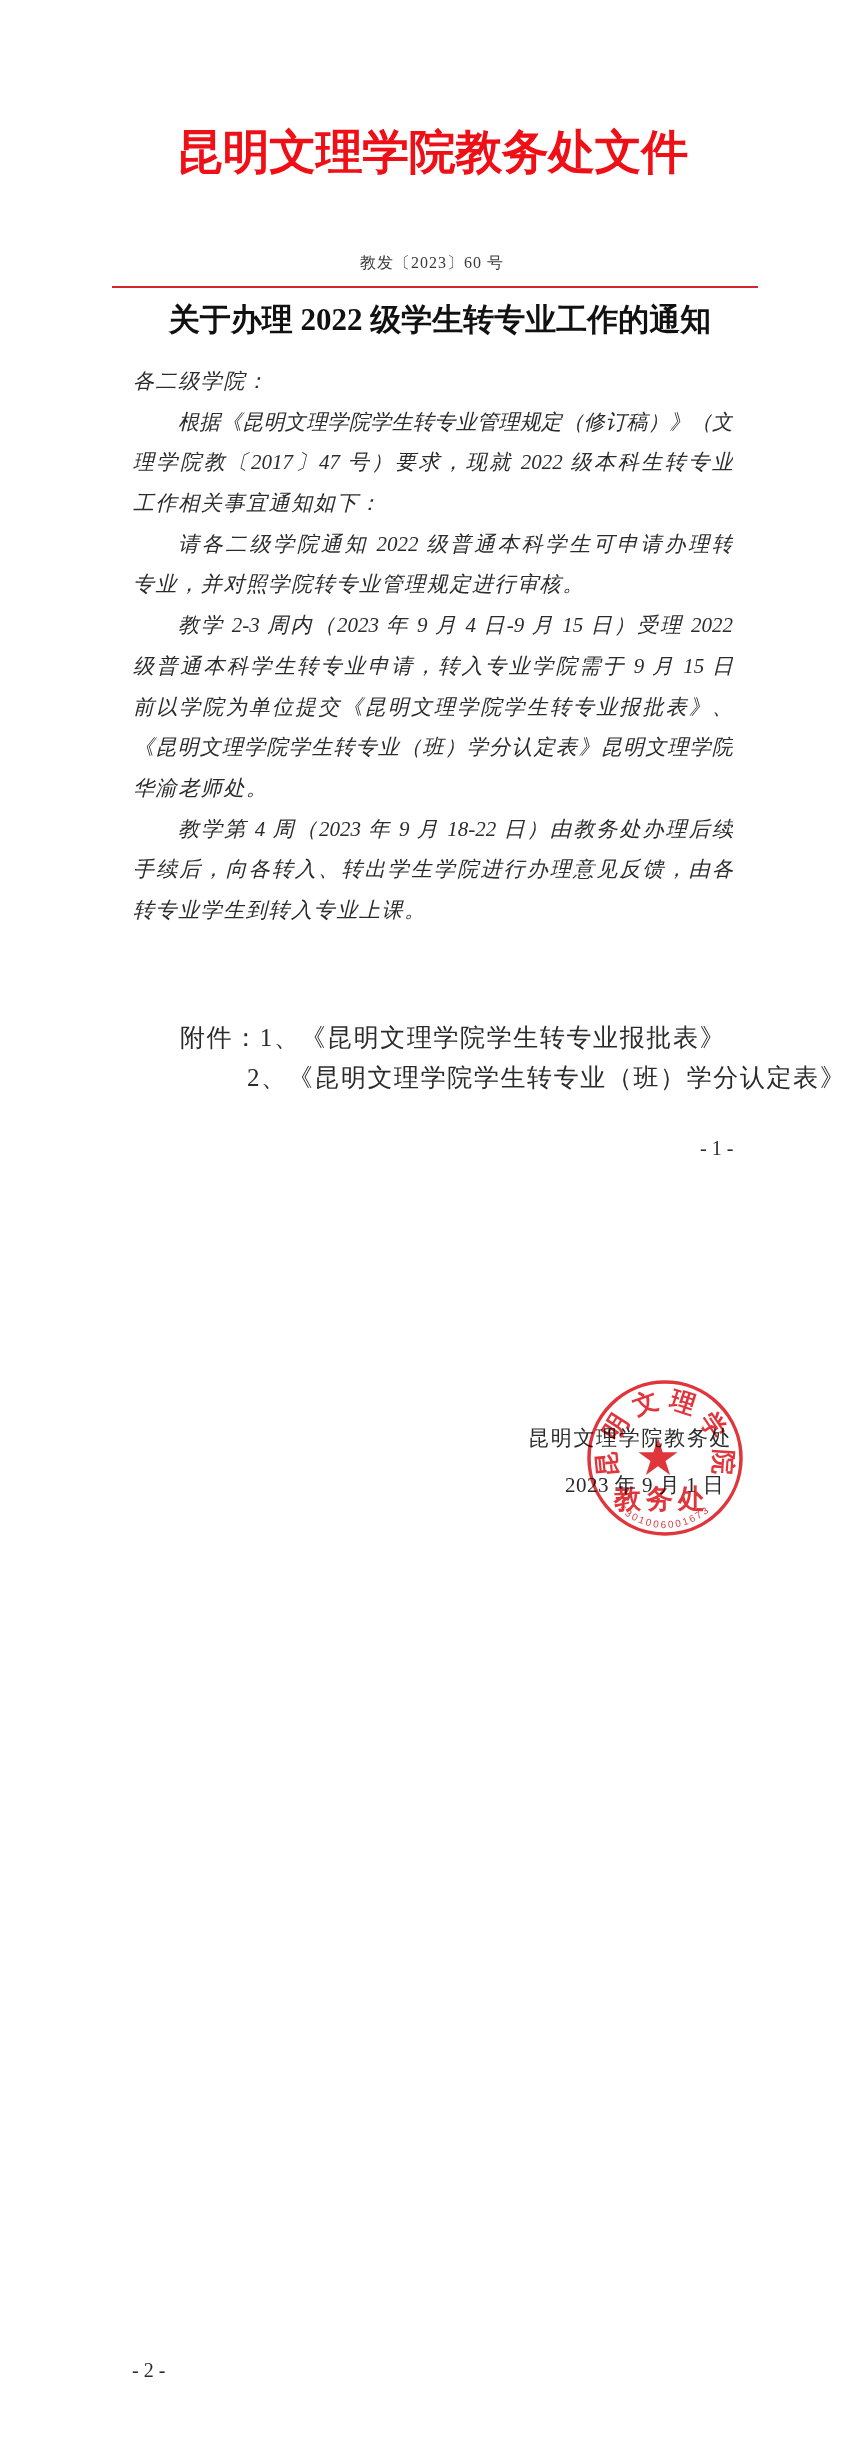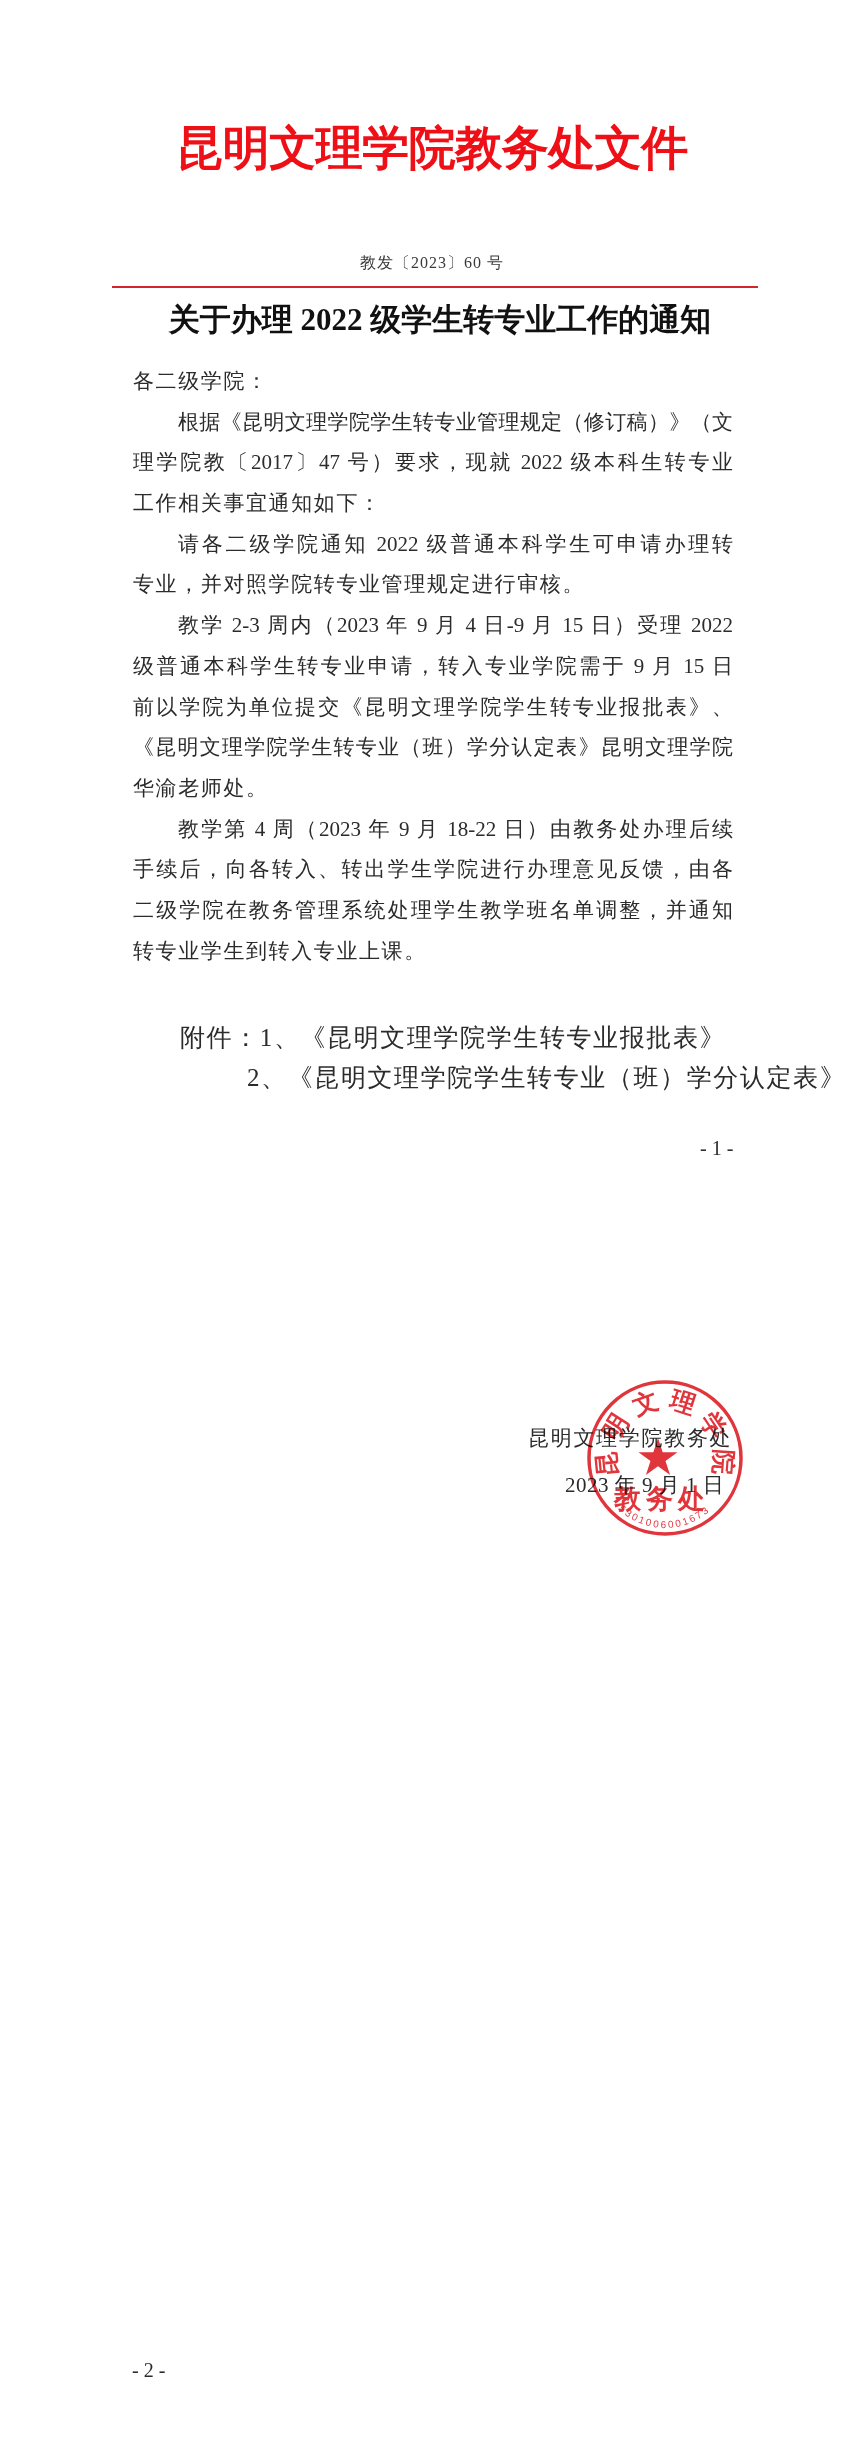--- a/index.html
+++ b/index.html
@@ -3,21 +3,21 @@
 <meta charset="utf-8">
 <style>
   html, body { margin: 0; padding: 0; background: #ffffff; }
   body { width: 864px; height: 2443px; position: relative; overflow: hidden; }
   .page { position: absolute; left: 0; top: 0; width: 864px; height: 2443px; background: #ffffff; }
   .abs { position: absolute; }
 
   .red-title {
     left: 0; width: 864px; top: 124px; height: 56px;
     text-align: center; color: #ee1016;
-    font-family: Liberation Mono, monospace;
+    font-family: Liberation Sans, sans-serif;
     font-weight: bold; font-size: 47px; line-height: 56px; letter-spacing: -0.5px;
   }
   .doc-number {
     left: 0; width: 864px; top: 250px; height: 26px;
     text-align: center; color: #3a3a3a;
     font-family: "Liberation Serif", "DejaVu Serif", serif;
     font-size: 16px; line-height: 26px; letter-spacing: 1px;
   }
   .red-rule {
     left: 112px; width: 646px; top: 286px; height: 2px;
@@ -28,21 +28,21 @@
     text-align: center; color: #111111;
     font-family: "Liberation Serif", "DejaVu Serif", serif;
     font-weight: bold; font-size: 31px; line-height: 38px; margin-left: 8px;
   }
   .body-block {
     left: 133px; top: 361px; width: 600px;
     color: #2b2b2b;
     font-family: "Liberation Serif", "DejaVu Serif", serif;
     font-size: 21px; line-height: 40.7px;
   }
-  .line { display: block; height: 40.7px; white-space: nowrap; overflow: visible; letter-spacing: 1.6px; }
+  .line { display: block; height: 40.7px; white-space: nowrap; overflow: visible; letter-spacing: 1.6px; font-style: italic; }
   .line.just { text-align: justify; text-align-last: justify; white-space: normal; height: 40.7px; overflow: hidden; letter-spacing: 0; }
   .line.indent { padding-left: 45px; }
   .attach {
     color: #2b2b2b;
     font-family: Liberation Serif, serif;
     font-size: 25px; line-height: 40px; letter-spacing: 1.6px; white-space: nowrap;
   }
   .attach-1 { left: 180px; top: 1018px; }
   .attach-2 { left: 247px; top: 1058px; }
   .page-num {
@@ -82,21 +82,20 @@
     <span class="line">工作相关事宜通知如下：</span>
     <span class="line just indent">请各二级学院通知 2022 级普通本科学生可申请办理转</span>
     <span class="line">专业，并对照学院转专业管理规定进行审核。</span>
     <span class="line just indent">教学 2-3 周内（2023 年 9 月 4 日-9 月 15 日）受理 2022</span>
     <span class="line just">级普通本科学生转专业申请，转入专业学院需于 9 月 15 日</span>
     <span class="line just">前以学院为单位提交《昆明文理学院学生转专业报批表》、</span>
     <span class="line just">《昆明文理学院学生转专业（班）学分认定表》昆明文理学院</span>
     <span class="line">华渝老师处。</span>
     <span class="line just indent">教学第 4 周（2023 年 9 月 18-22 日）由教务处办理后续</span>
     <span class="line just">手续后，向各转入、转出学生学院进行办理意见反馈，由各</span>
-    <span class="line just">二级学院在教务管理系统处理学生教学班名单调整，并通知</span>
     <span class="line">转专业学生到转入专业上课。</span>
   </div>
 
   <div class="abs attach attach-1">附件：1、《昆明文理学院学生转专业报批表》</div>
   <div class="abs attach attach-2">2、《昆明文理学院学生转专业（班）学分认定表》</div>
 
   <div class="abs page-num page-num-1">- 1 -</div>
 
   <div class="abs signature sig-org">昆明文理学院教务处</div>
   <div class="abs signature sig-date">2023 年 9 月 1 日</div>

